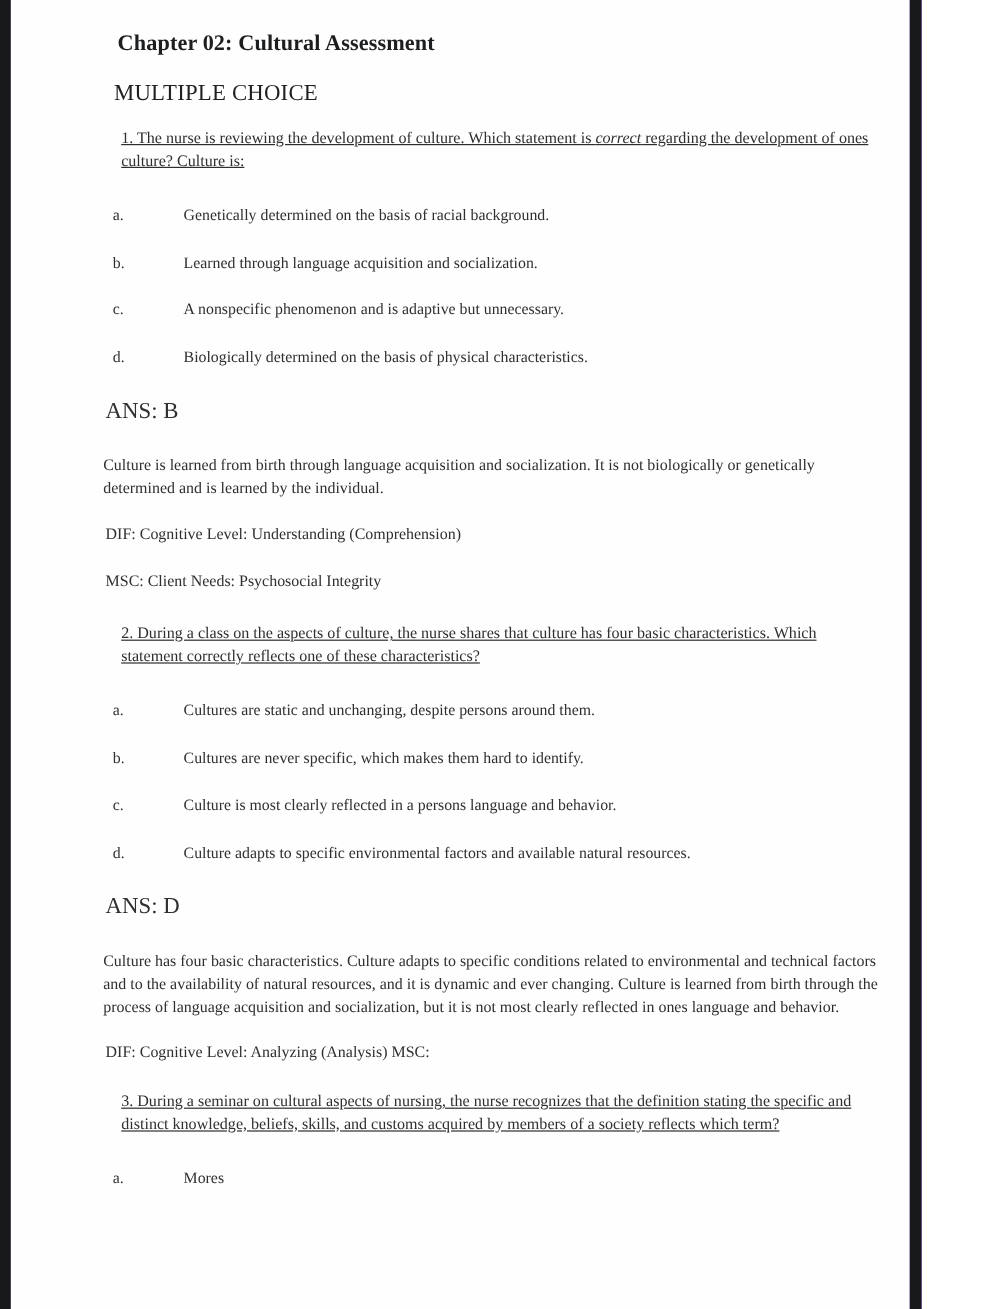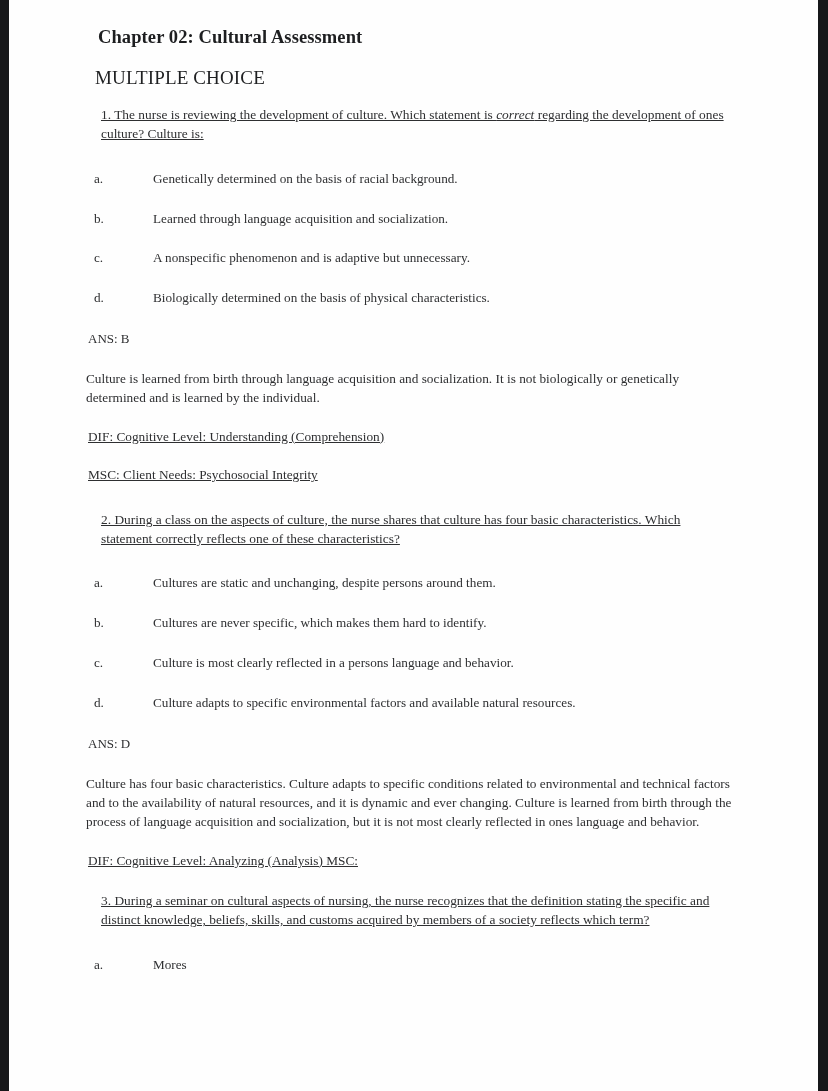--- a/index.html
+++ b/index.html
@@ -5,21 +5,21 @@
   html, body {
     margin: 0;
     padding: 0;
     background: #ffffff;
   }
   body {
     font-family: "Liberation Serif", "DejaVu Serif", serif;
   }
   .page {
     position: relative;
-    width: 828px;
+    width: 768px;
     height: 1091px;
     background: #4c1d95;
     overflow: hidden;
     box-sizing: border-box;
   }
   .edge-band {
     position: absolute;
     top: 0;
     bottom: 0;
     width: 9px;
@@ -88,37 +88,36 @@
   .option .letter {
     flex: 0 0 68px;
     padding-left: 9px;
     box-sizing: border-box;
   }
   .option .otext { flex: 1 1 auto; }
 
   .options-block { margin-bottom: 22px; }
 
   .ans {
-    font-size: 13px;
+    font-size: 19px;
     line-height: 1.4;
     margin: 23px 0 0 3px;
     color: #2e2f31;
   }
   .rationale {
     font-size: 13.3px;
     line-height: 1.45;
     margin: 21px 0 0 1px;
     color: #2e2f31;
   }
   .meta {
     font-size: 13.3px;
     line-height: 1.4;
     margin: 20px 0 0 3px;
     color: #2e2f31;
-    text-decoration: underline;
   }
   .q-block { margin-bottom: 0; }
   .q-spacer { height: 26px; }
   .q-spacer-sm { height: 22px; }
 </style>
 </head>
 <body>
 
 <div class="page">
 

